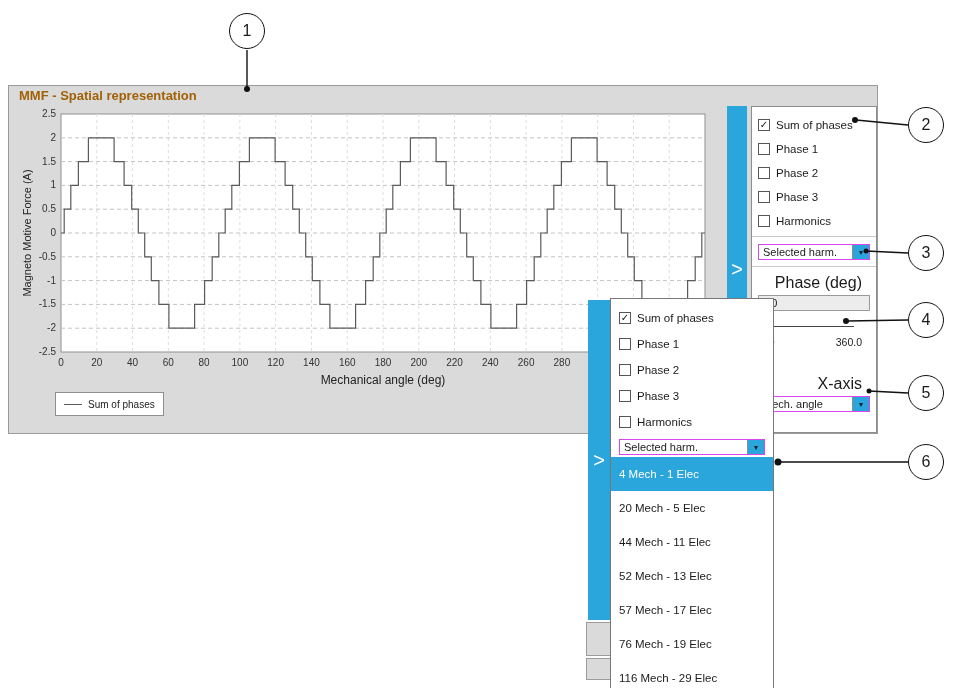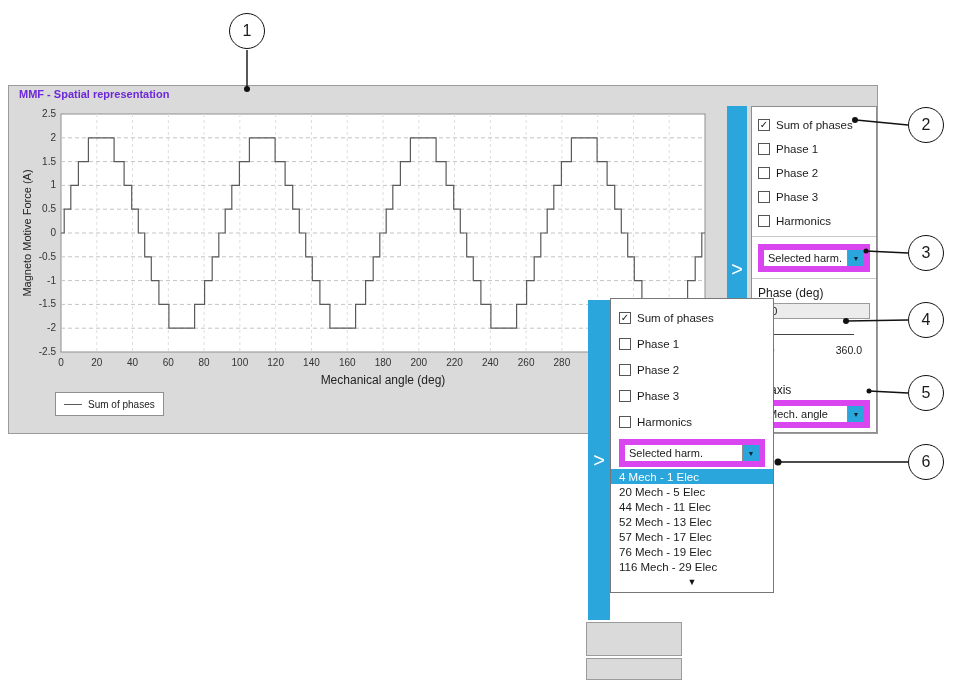--- a/index.html
+++ b/index.html
@@ -1,53 +1,53 @@
 <!DOCTYPE html>
 <html style="--accent: #2ba6dd;"><head>
 <meta charset="utf-8">
 <style>
   *{margin:0;padding:0;box-sizing:border-box;}
   html,body{width:961px;height:688px;overflow:hidden;}
   body{position:relative;background:#ffffff;font-family:"Liberation Sans",sans-serif;color:#1b1b1b;}
   .window{position:absolute;left:8px;top:85px;width:870px;height:349px;background:#dadada;border:1px solid #9b9b9b;}
-  .window-title{position:absolute;left:10px;top:2px;font-size:11px;font-weight:bold;color:#6d28d9;}
+  .window-title{position:absolute;left:10px;top:2px;font-size:13px;font-weight:bold;color:#a16207;}
   .chart{position:absolute;left:4px;top:16px;width:714px;height:292px;}
   .legend{position:absolute;left:46px;top:306px;height:24px;background:#fff;border:1px solid #8f8f8f;display:flex;align-items:center;gap:6px;padding:0 8px;font-size:10px;}
   .legend-line{width:18px;height:0;border-top:1.5px solid #5a5a5a;}
   .strip{background:var(--accent,#2ba6dd);color:#fff;display:flex;align-items:center;justify-content:center;font-size:20px;cursor:pointer;user-select:none;}
   .strip.docked{position:absolute;left:718px;top:20px;width:20px;height:327px;}
   .side-panel{position:absolute;left:742px;top:20px;width:126px;height:327px;background:#fff;border:1px solid #8d8d8d;padding:6px 6px 0;}
   .cb-row{display:flex;align-items:center;gap:6px;height:24px;cursor:pointer;}
   .popup .cb-row{height:26px;}
   .cb{width:12px;height:12px;border:1px solid #555;background:#fff;display:flex;align-items:center;justify-content:center;font-size:10px;line-height:1;flex:0 0 auto;}
   .cb .mark{margin-top:-1px;color:#111;}
   .cb-label{font-size:11.5px;white-space:nowrap;}
   .sep{border:0;border-top:1px solid #c9c9c9;margin:3px -6px 7px;}
-  .dropdown{height:28px;border:6px solid #d946ef;display:flex;align-items:center;background:#fff;margin-bottom:6px;cursor:pointer;}
+  .dropdown{height:16px;border:1px solid #d946ef;display:flex;align-items:center;background:#fff;margin-bottom:6px;cursor:pointer;}
   .dd-label{flex:1;font-size:11px;padding-left:4px;white-space:nowrap;overflow:hidden;}
   .dd-btn{width:17px;height:100%;background:var(--accent,#2ba6dd);display:flex;align-items:center;justify-content:center;flex:0 0 auto;border-left:1px solid #8d8d8d;}
   .dd-arrow{font-size:7px;color:#10222e;}
-  .group-label{font-size:12px;margin:2px 0 3px;}
+  .group-label{font-size:16px;margin:2px 8px 3px;text-align:right;}
   .text-input{height:16px;background:#ececec;border:1px solid #9b9b9b;font-size:11px;display:flex;align-items:center;padding-left:3px;margin-bottom:8px;}
   .slider{position:relative;height:14px;margin:4px 2px 0;cursor:pointer;}
   .slider-track{position:absolute;left:0;right:14px;top:7px;border-top:1px solid #444;}
   .slider-thumb{position:absolute;left:8px;top:1px;width:4px;height:12px;background:#333;}
   .slider-labels{display:flex;justify-content:space-between;font-size:10.5px;margin:3px 2px 27px;padding-right:6px;}
   .xaxis-label{margin-top:8px;}
   
   .popup{position:absolute;left:586px;top:298px;width:200px;height:390px;}
   .popup-stub{position:absolute;background:#dadada;border:1px solid #9b9b9b;z-index:1;}
   .stub1{left:0;top:324px;width:96px;height:34px;}
   .stub2{left:0;top:360px;width:96px;height:22px;}
   .strip.floating{position:absolute;left:2px;top:2px;width:22px;height:320px;z-index:2;}
   .popup-panel{position:absolute;left:24px;top:0;width:164px;background:#fff;border:1px solid #777;z-index:3;}
   .popup-controls{padding:6px 8px 0;}
   .popup .dropdown{margin:4px 0 2px;}
   .popup-list{padding:0;}
-  .list-item{font-size:11.5px;height:15px;display:flex;align-items:center;padding-left:8px;cursor:pointer;white-space:nowrap;}
+  .list-item{font-size:11.5px;height:34px;display:flex;align-items:center;padding-left:8px;cursor:pointer;white-space:nowrap;}
   .list-item.selected{background:var(--accent,#2ba6dd);color:#fff;}
   .list-more{text-align:center;font-size:9px;padding:3px 0 5px;cursor:pointer;color:#111;}
   
   .callout{position:absolute;width:36px;height:36px;border:1.7px solid #111;border-radius:50%;background:#fff;display:flex;align-items:center;justify-content:center;font-size:16px;z-index:10;}
   .overlay{position:absolute;left:0;top:0;width:961px;height:688px;pointer-events:none;z-index:9;}
   svg text{font-family:"Liberation Sans",sans-serif;}
 </style>
 </head>
 <body>
 

